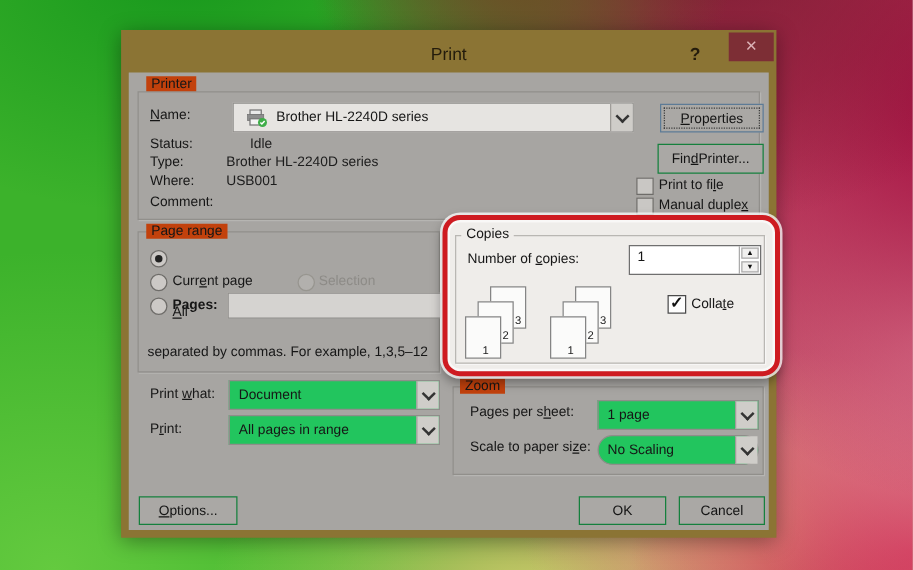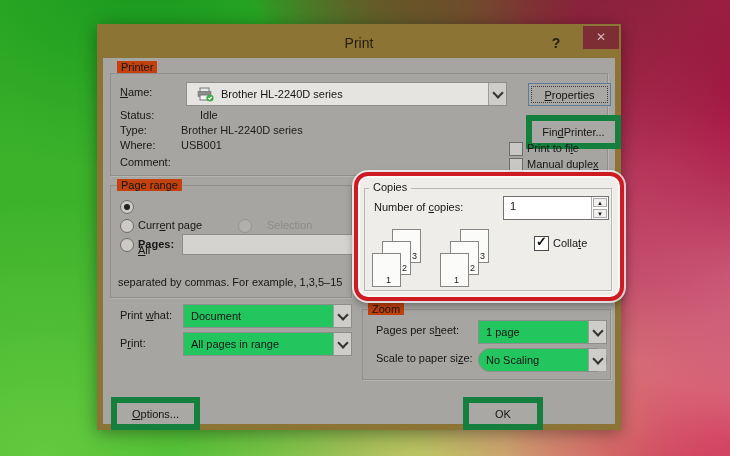--- a/index.html
+++ b/index.html
@@ -28,21 +28,21 @@
   .title{position:absolute;left:0;right:0;top:5px;text-align:center;font-size:14px;color:#241c0c;}
   .help-btn{position:absolute;right:49px;top:3px;width:20px;height:20px;
     font-size:14px;font-weight:bold;color:#241c0c;text-align:center;line-height:20px;cursor:default;}
   .close-btn{position:absolute;right:-4px;top:-4px;width:36px;height:23px;
     background:#7d2e35;color:#ddb3b7;font-size:12px;text-align:center;line-height:23px;cursor:default;}
   .client{position:relative;width:512px;height:366px;background:#a7a5a2;color:#161616;}
   .lbl{position:absolute;font-size:11px;white-space:nowrap;color:#161616;}
   .val{position:absolute;font-size:11px;white-space:nowrap;color:#1c1c1c;}
   .grp{position:absolute;border:1px solid #918f8b;box-shadow:1px 1px 0 rgba(255,255,255,.18);}
   .grplbl{position:absolute;font-size:11px;background:#c2410c;padding:0 4px;white-space:nowrap;}
-  .btn{position:absolute;background:#aaa8a5;border:6px solid #15803d;font-size:11px;color:#141414;
+  .btn{position:absolute;background:#aaa8a5;border:1px solid #15803d;font-size:11px;color:#141414;
     display:flex;align-items:center;justify-content:center;white-space:nowrap;cursor:default;}
   .btn.default{border:1px solid #5d7b96;outline:1px dotted #3c3c3c;outline-offset:-4px;}
   .combo{position:absolute;background:#22c55e;border:1px solid #8f8d8a;display:flex;align-items:center;font-size:11px;cursor:default;}
   .combo .ctxt{flex:1;padding-left:7px;white-space:nowrap;overflow:hidden;}
   .combo .dd{width:17px;align-self:stretch;background:#cfcdc9;border-left:1px solid #9f9d99;
     display:flex;align-items:center;justify-content:center;}
   .chev{width:6px;height:6px;border-right:2px solid #333;border-bottom:2px solid #333;
     transform:rotate(45deg);margin-top:-3px;}
   .textinput{position:absolute;background:#d5d3d0;border:1px solid #8f8d8a;}
   .radio{position:absolute;width:12px;height:12px;border:1px solid #6e6c69;border-radius:50%;background:#ccc9c6;}
@@ -123,27 +123,27 @@
     <div class="grplbl" style="left:14px;top:121px;">Page range</div>
 
     <div class="radio" style="left:17px;top:142px;">
         <span class="dot"></span>
       </div>
     <div class="lbl" style="left:35px;top:142px;margin-top:44px;"><u>A</u>ll</div>
 
     <div class="radio" style="left:17px;top:161px;"></div>
     <div class="lbl" style="left:35px;top:161px;">Curr<u>e</u>nt page</div>
     <div class="radio disabled" style="left:135px;top:161px;"></div>
-    <div class="lbl dis" style="left:164px;top:161px;text-align:center;">Selection</div>
+    <div class="lbl dis" style="left:152px;top:161px;text-align:center;">Selection</div>
 
     <div class="radio" style="left:17px;top:180px;"></div>
     <div class="lbl" style="left:35px;top:180px;font-weight:bold;">Pa<u>g</u>es:</div>
     <div class="textinput" style="left:79px;top:176px;width:165px;height:18px;font-size:11px;padding:1px 0 0 4px;"></div>
 
-    <div class="lbl" style="left:15px;top:218px;">separated by commas.  For example, 1,3,5–15</div>
+    <div class="lbl" style="left:15px;top:218px;">separated by commas.  For example, 1,3,5–12</div>
 
     <div class="hl-ring"></div>
     <div class="grp bright hl" style="left:261px;top:130px;width:246px;height:101px;"></div>
     <div class="grplbl bright hl" style="left:266px;top:123px;position:absolute;">Copies</div>
 
     <div class="lbl hl" style="left:271px;top:143px;">Number of <u>c</u>opies:</div>
     <div class="spinner" style="left:400px;top:138px;width:104px;height:22px;">
       <span class="stxt">1</span>
       <span class="sbtns">
         <span class="sb">▲</span>
@@ -209,15 +209,16 @@
     <div class="lbl" style="left:17px;top:279px;">P<u>r</u>int:</div>
     <div class="combo" style="left:80px;top:274px;width:167px;height:22px;">
       <span class="ctxt">All pages in range</span>
       <span class="dd">
           <span class="chev"></span>
         </span>
     </div>
 
     <div class="btn" style="left:8px;top:339px;width:77px;height:21px;"><u>O</u>ptions...</div>
     <div class="btn" style="left:360px;top:339px;width:68px;height:21px;">OK</div>
+    <div class="btn" style="left:440px;top:339px;width:67px;height:21px;">Cancel</div>
 
   </div>
 </div>
 
 </body></html>

